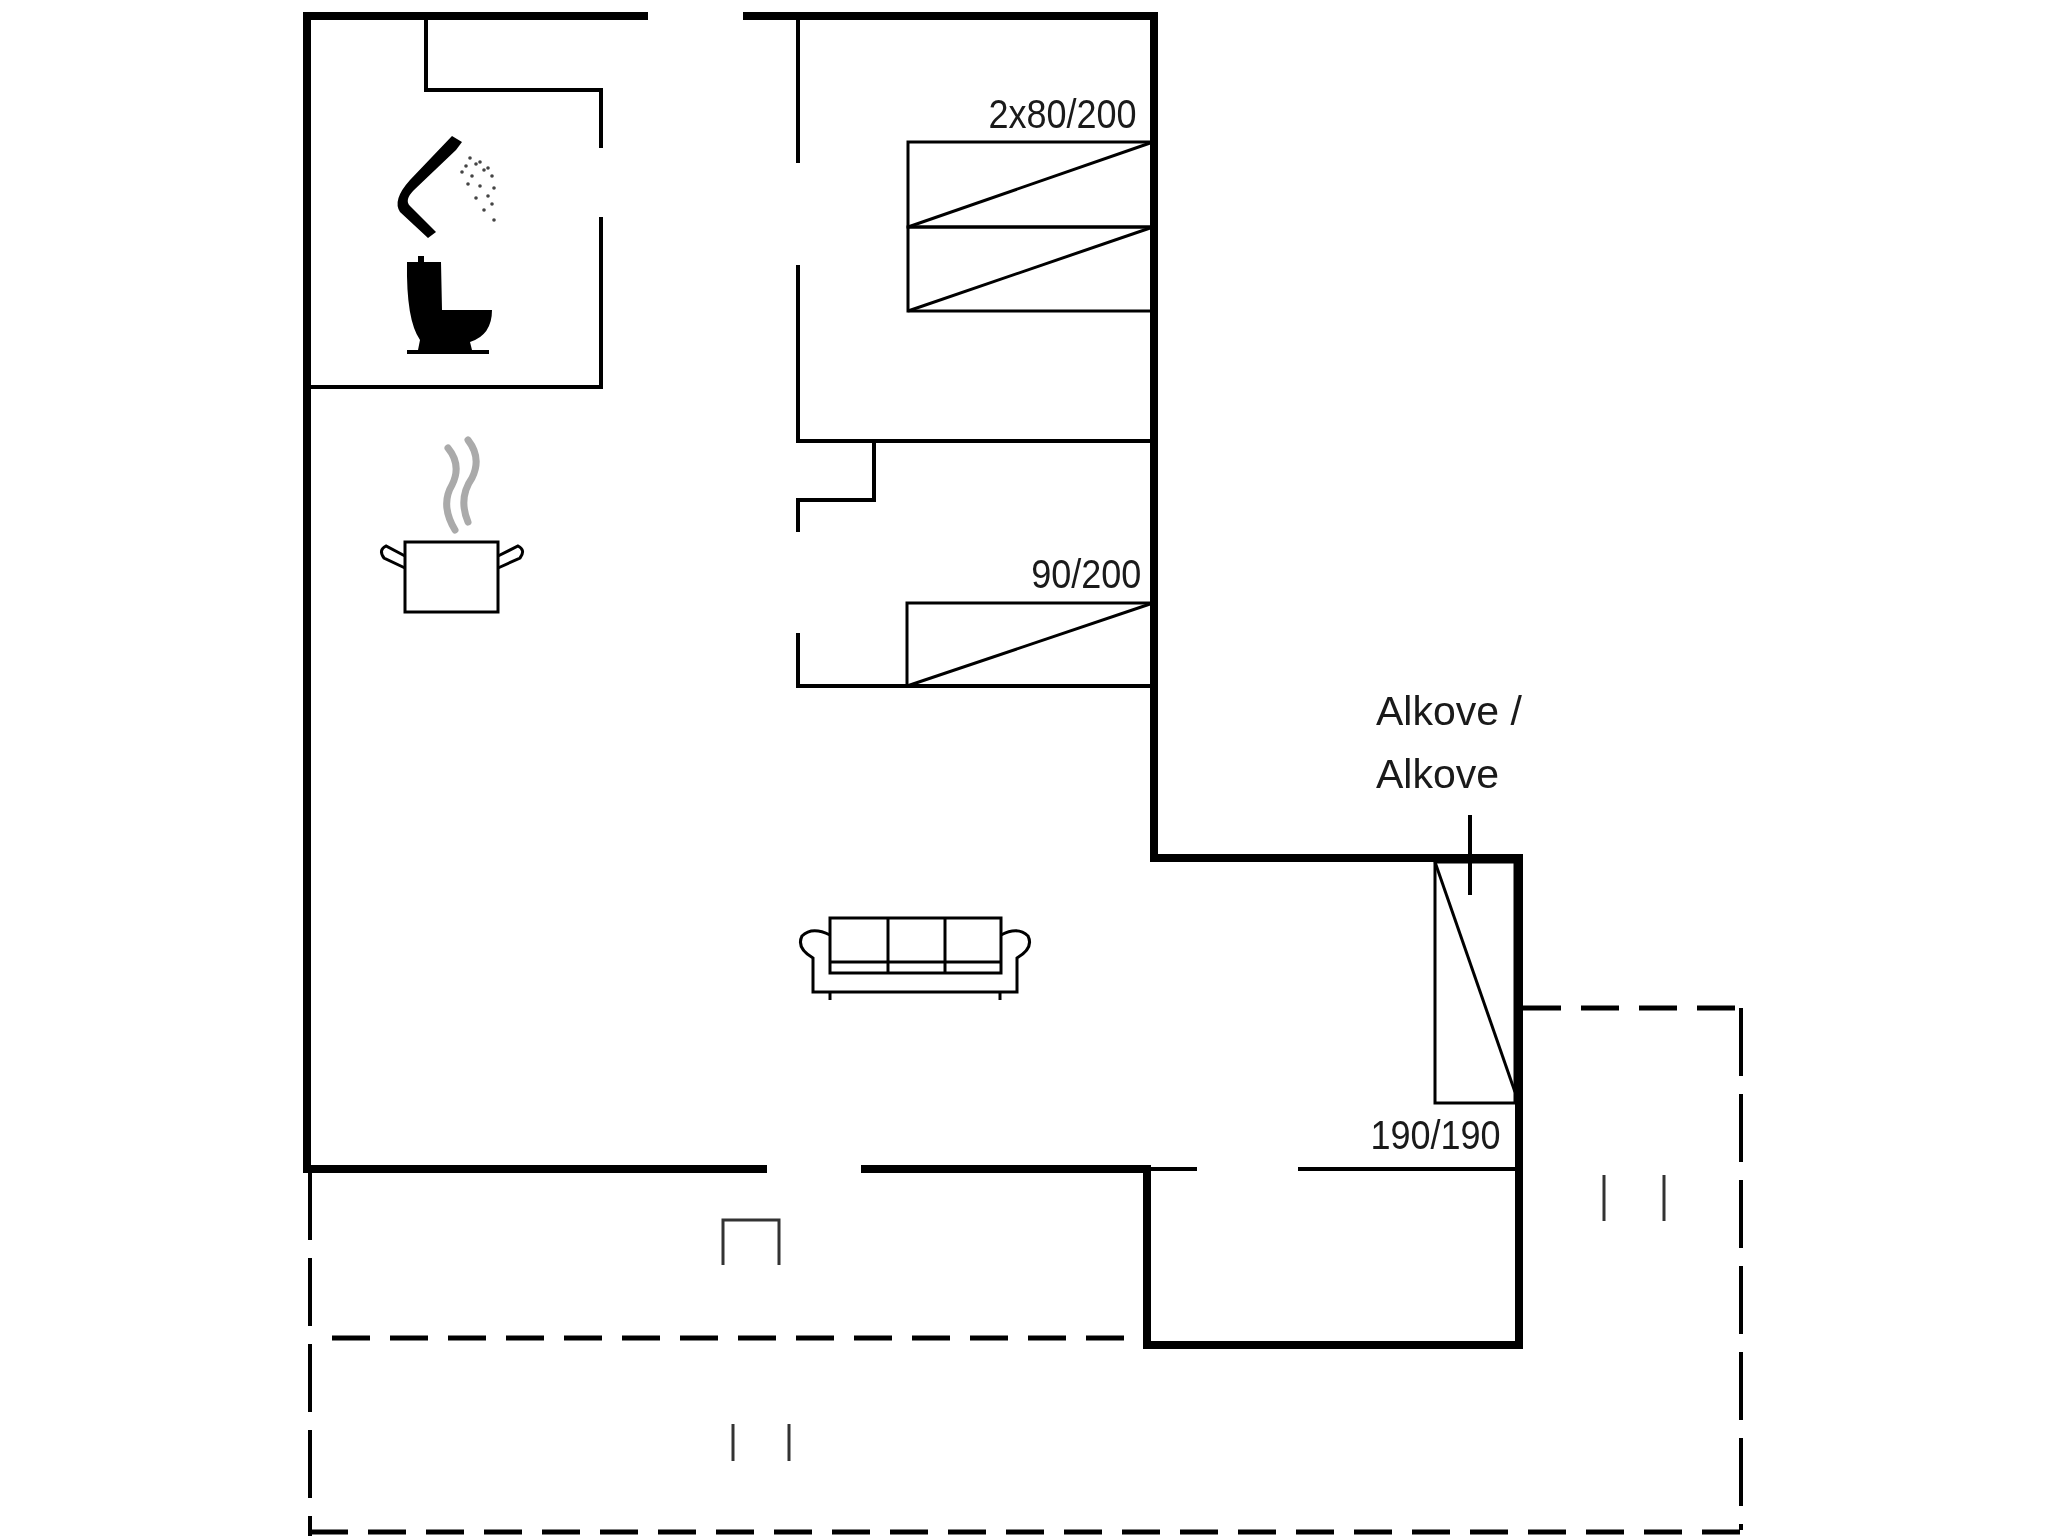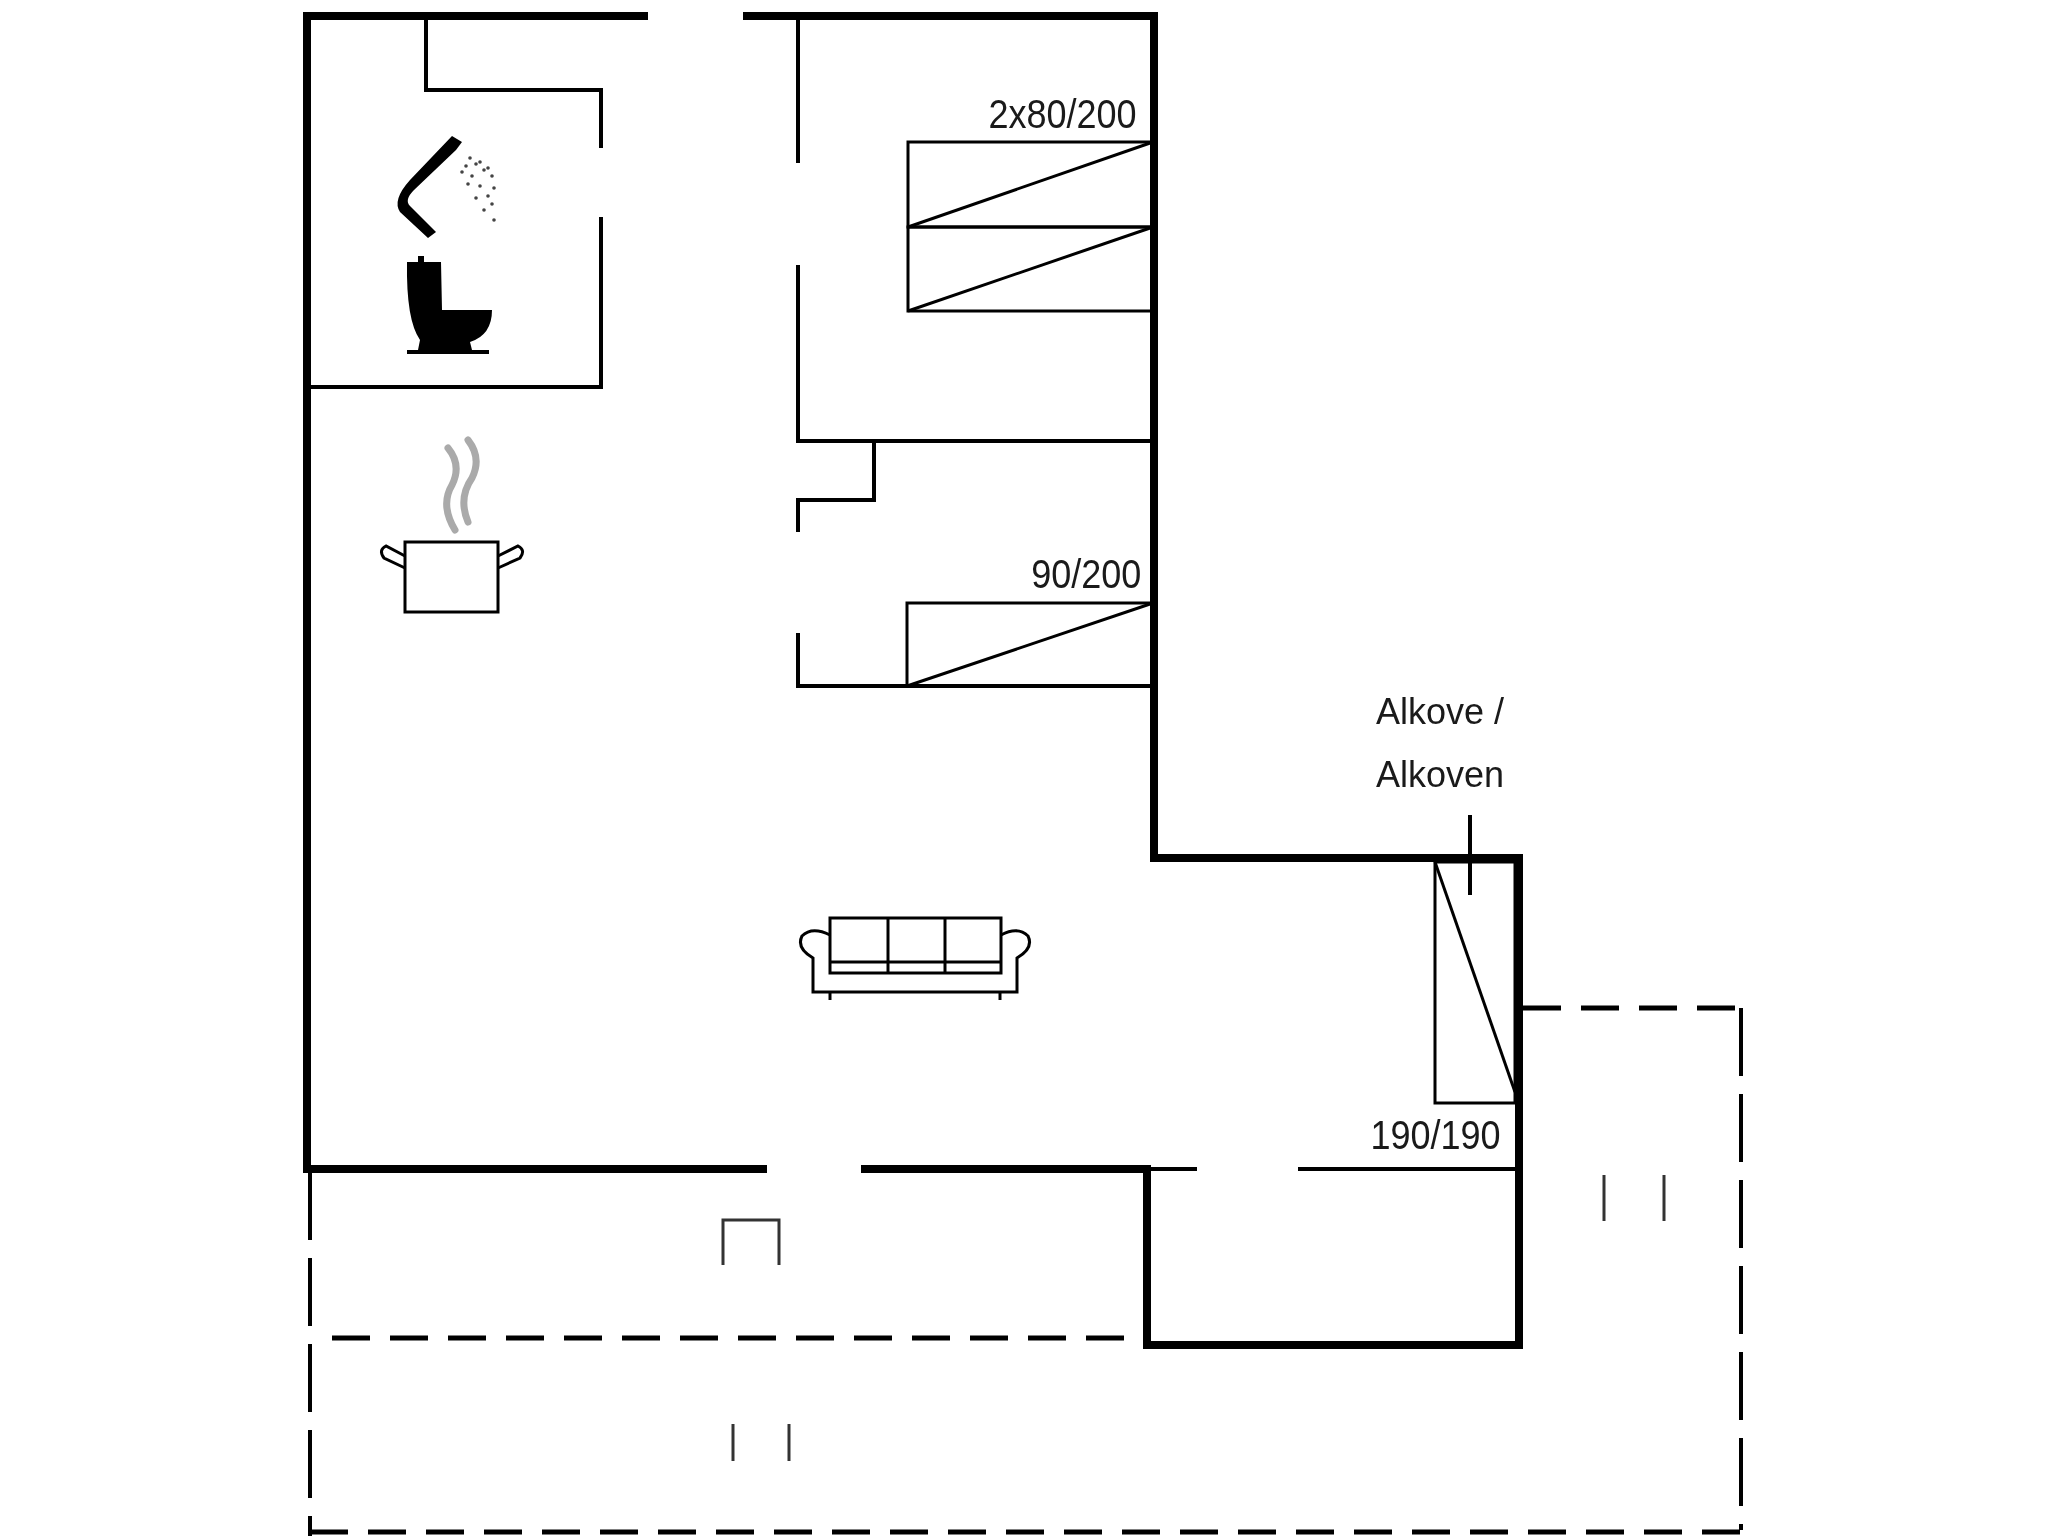--- a/index.html
+++ b/index.html
@@ -7,21 +7,21 @@
   #plan { position: absolute; left: 0; top: 0; width: 2048px; height: 1536px; }
   .wall-thick { stroke: #000; stroke-width: 8; fill: none; stroke-linecap: square; }
   .wall-thin { stroke: #000; stroke-width: 4; fill: none; stroke-linecap: butt; }
   .bed { stroke: #000; stroke-width: 3; fill: none; }
   .dash { stroke: #000; stroke-width: 5; fill: none; stroke-dasharray: 38 20; }
   .dash-v { stroke: #000; stroke-width: 4; fill: none; stroke-dasharray: 68 18; }
   .furn { stroke: #000; stroke-width: 3; fill: none; }
   .mark { stroke: #333; stroke-width: 3; fill: none; }
   .label { position: absolute; font-family: "Liberation Sans", sans-serif; color: #1a1a1a; white-space: nowrap; line-height: 1; }
   .bed-label { font-size: 40px; transform: scaleX(0.9); transform-origin: right top; }
-  .room-label { font-size: 36px; line-height: 63px; }
+  .room-label { font-size: 41px; line-height: 63px; }
 </style>
 </head>
 <body>
 
 <svg id="plan" viewBox="0 0 2048 1536" xmlns="http://www.w3.org/2000/svg">
 
   <g>
     <path class="wall-thick" d="M307 1169 L307 16 L644 16"></path>
     <path class="wall-thick" d="M747 16 L1154 16 L1154 858 L1519 858 L1519 1345 L1147 1345 L1147 1169"></path>
     <path class="wall-thick" d="M307 1169 L763 1169"></path>
@@ -125,14 +125,14 @@
     <line class="furn" x1="830" y1="992" x2="830" y2="1000"></line>
     <line class="furn" x1="1000" y1="992" x2="1000" y2="1000"></line>
   </g>
 </svg>
 
 <div class="label bed-label" style="right:911px; top:94px;">2x80/200</div>
 <div class="label bed-label" style="right:907px; top:554px;">90/200</div>
 <div class="label bed-label" style="right:547px; top:1115px;">190/190</div>
 <div class="label room-label" style="left:1376px; top:680px;">
   <div>Alkove /</div>
-  <div>Alkoven</div>
+  <div>Alkove</div>
 </div>
 
 </body></html>

